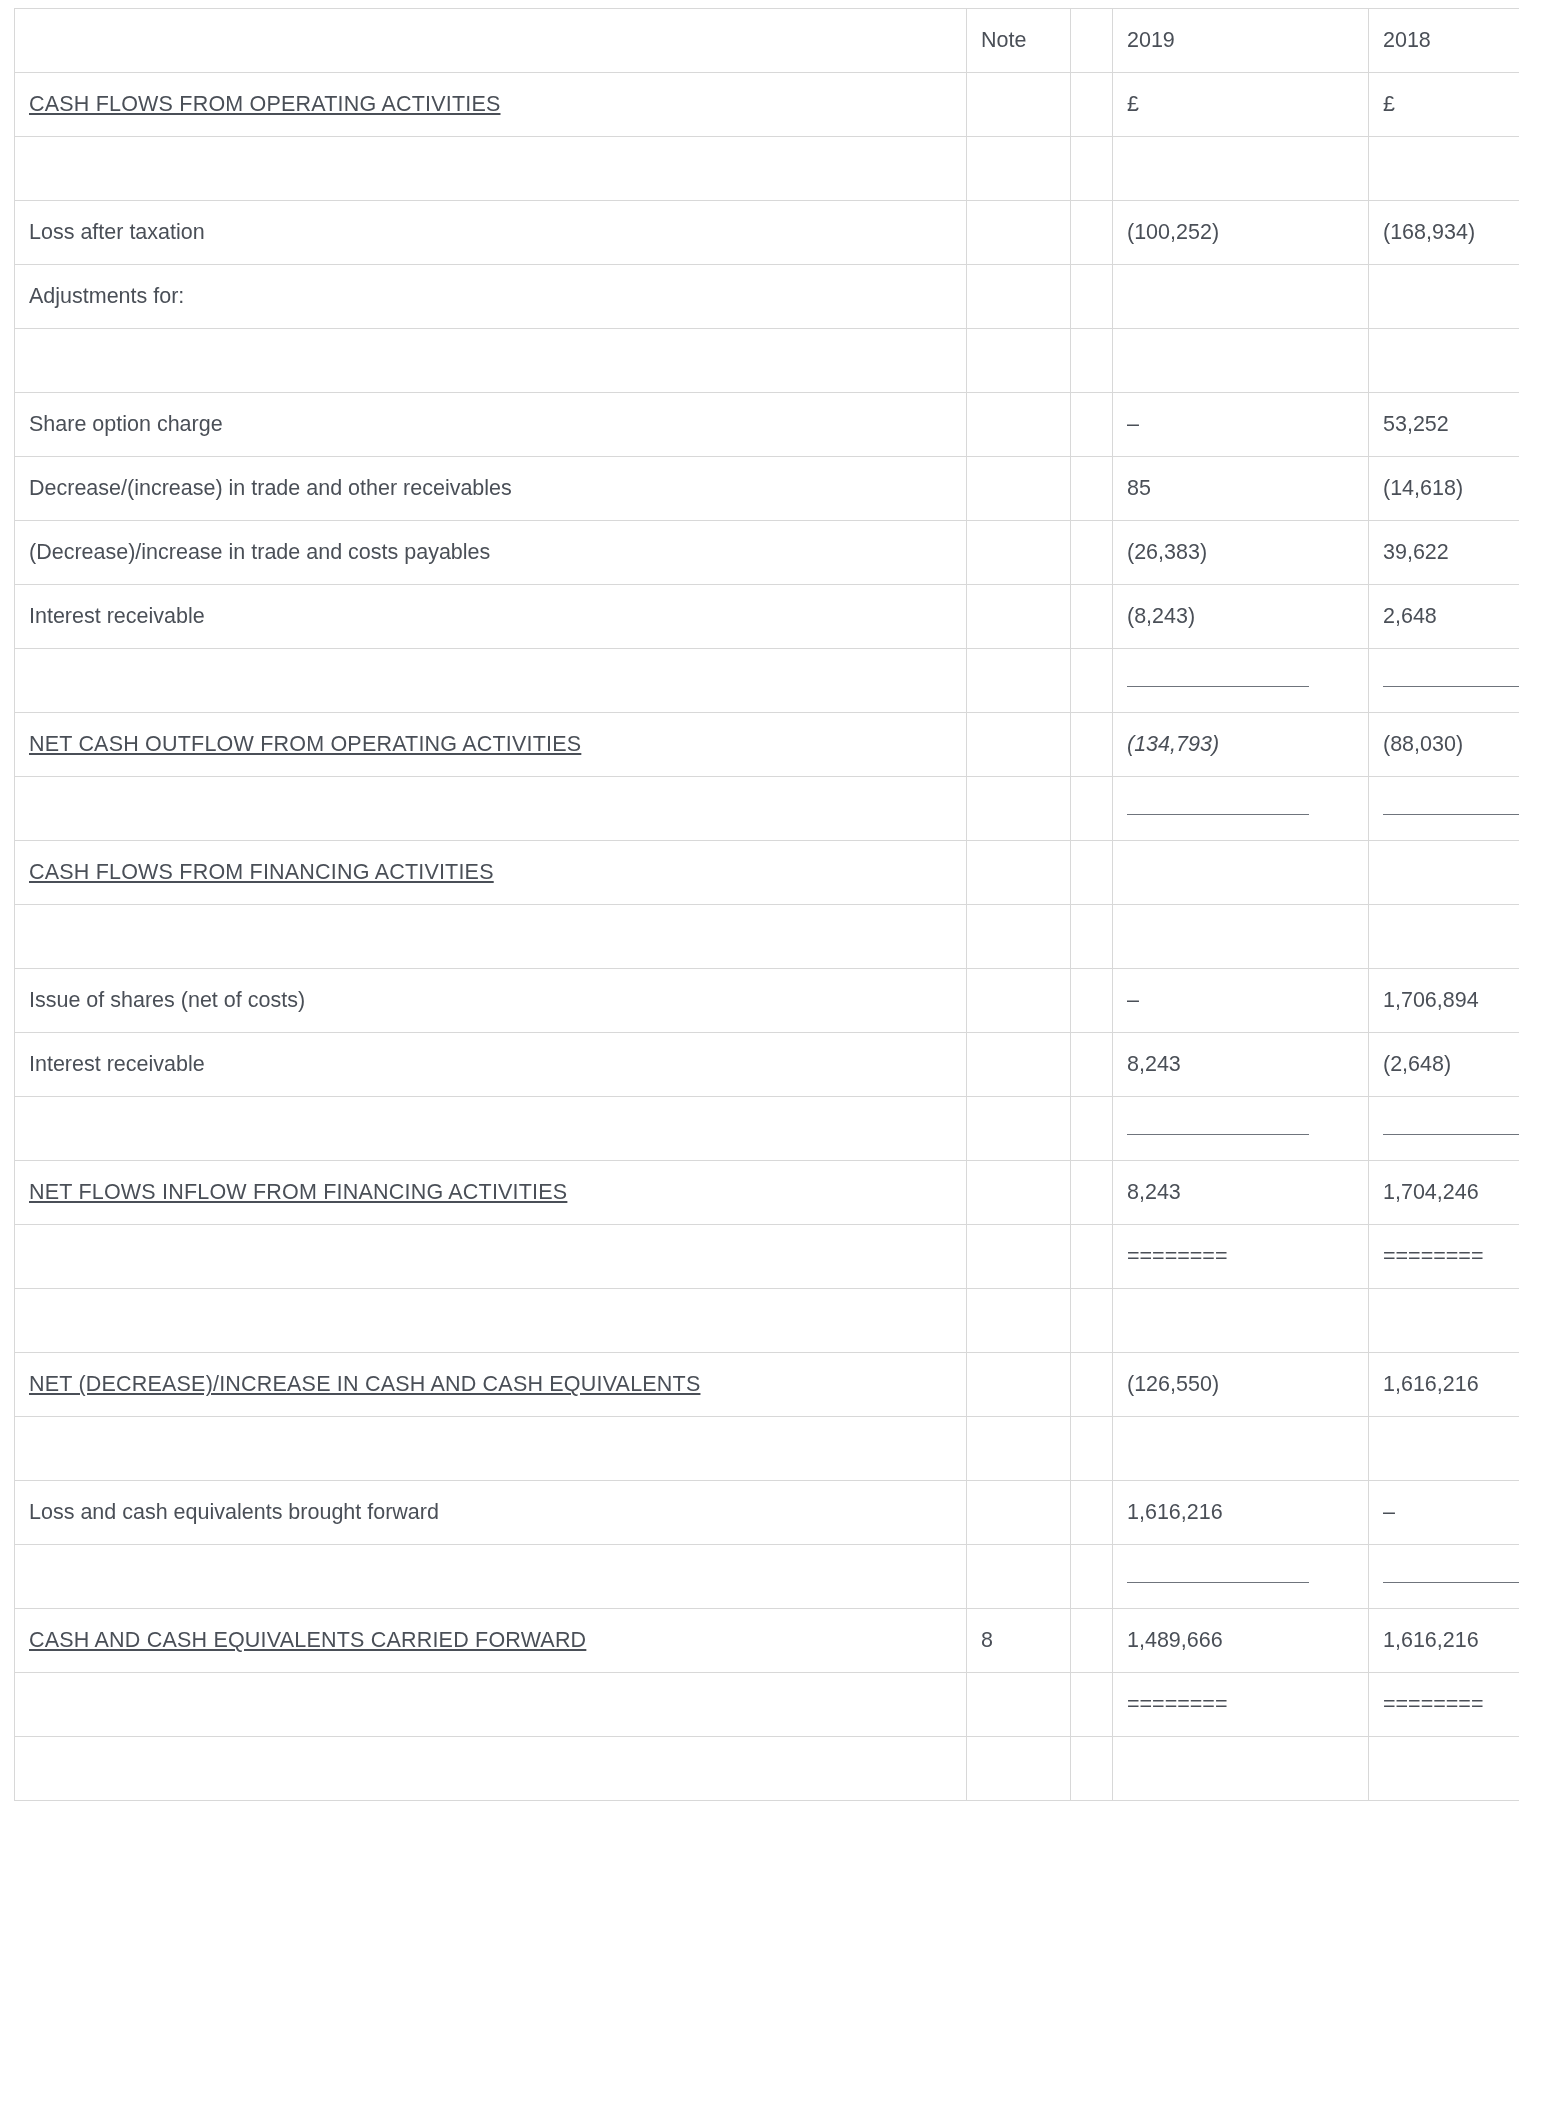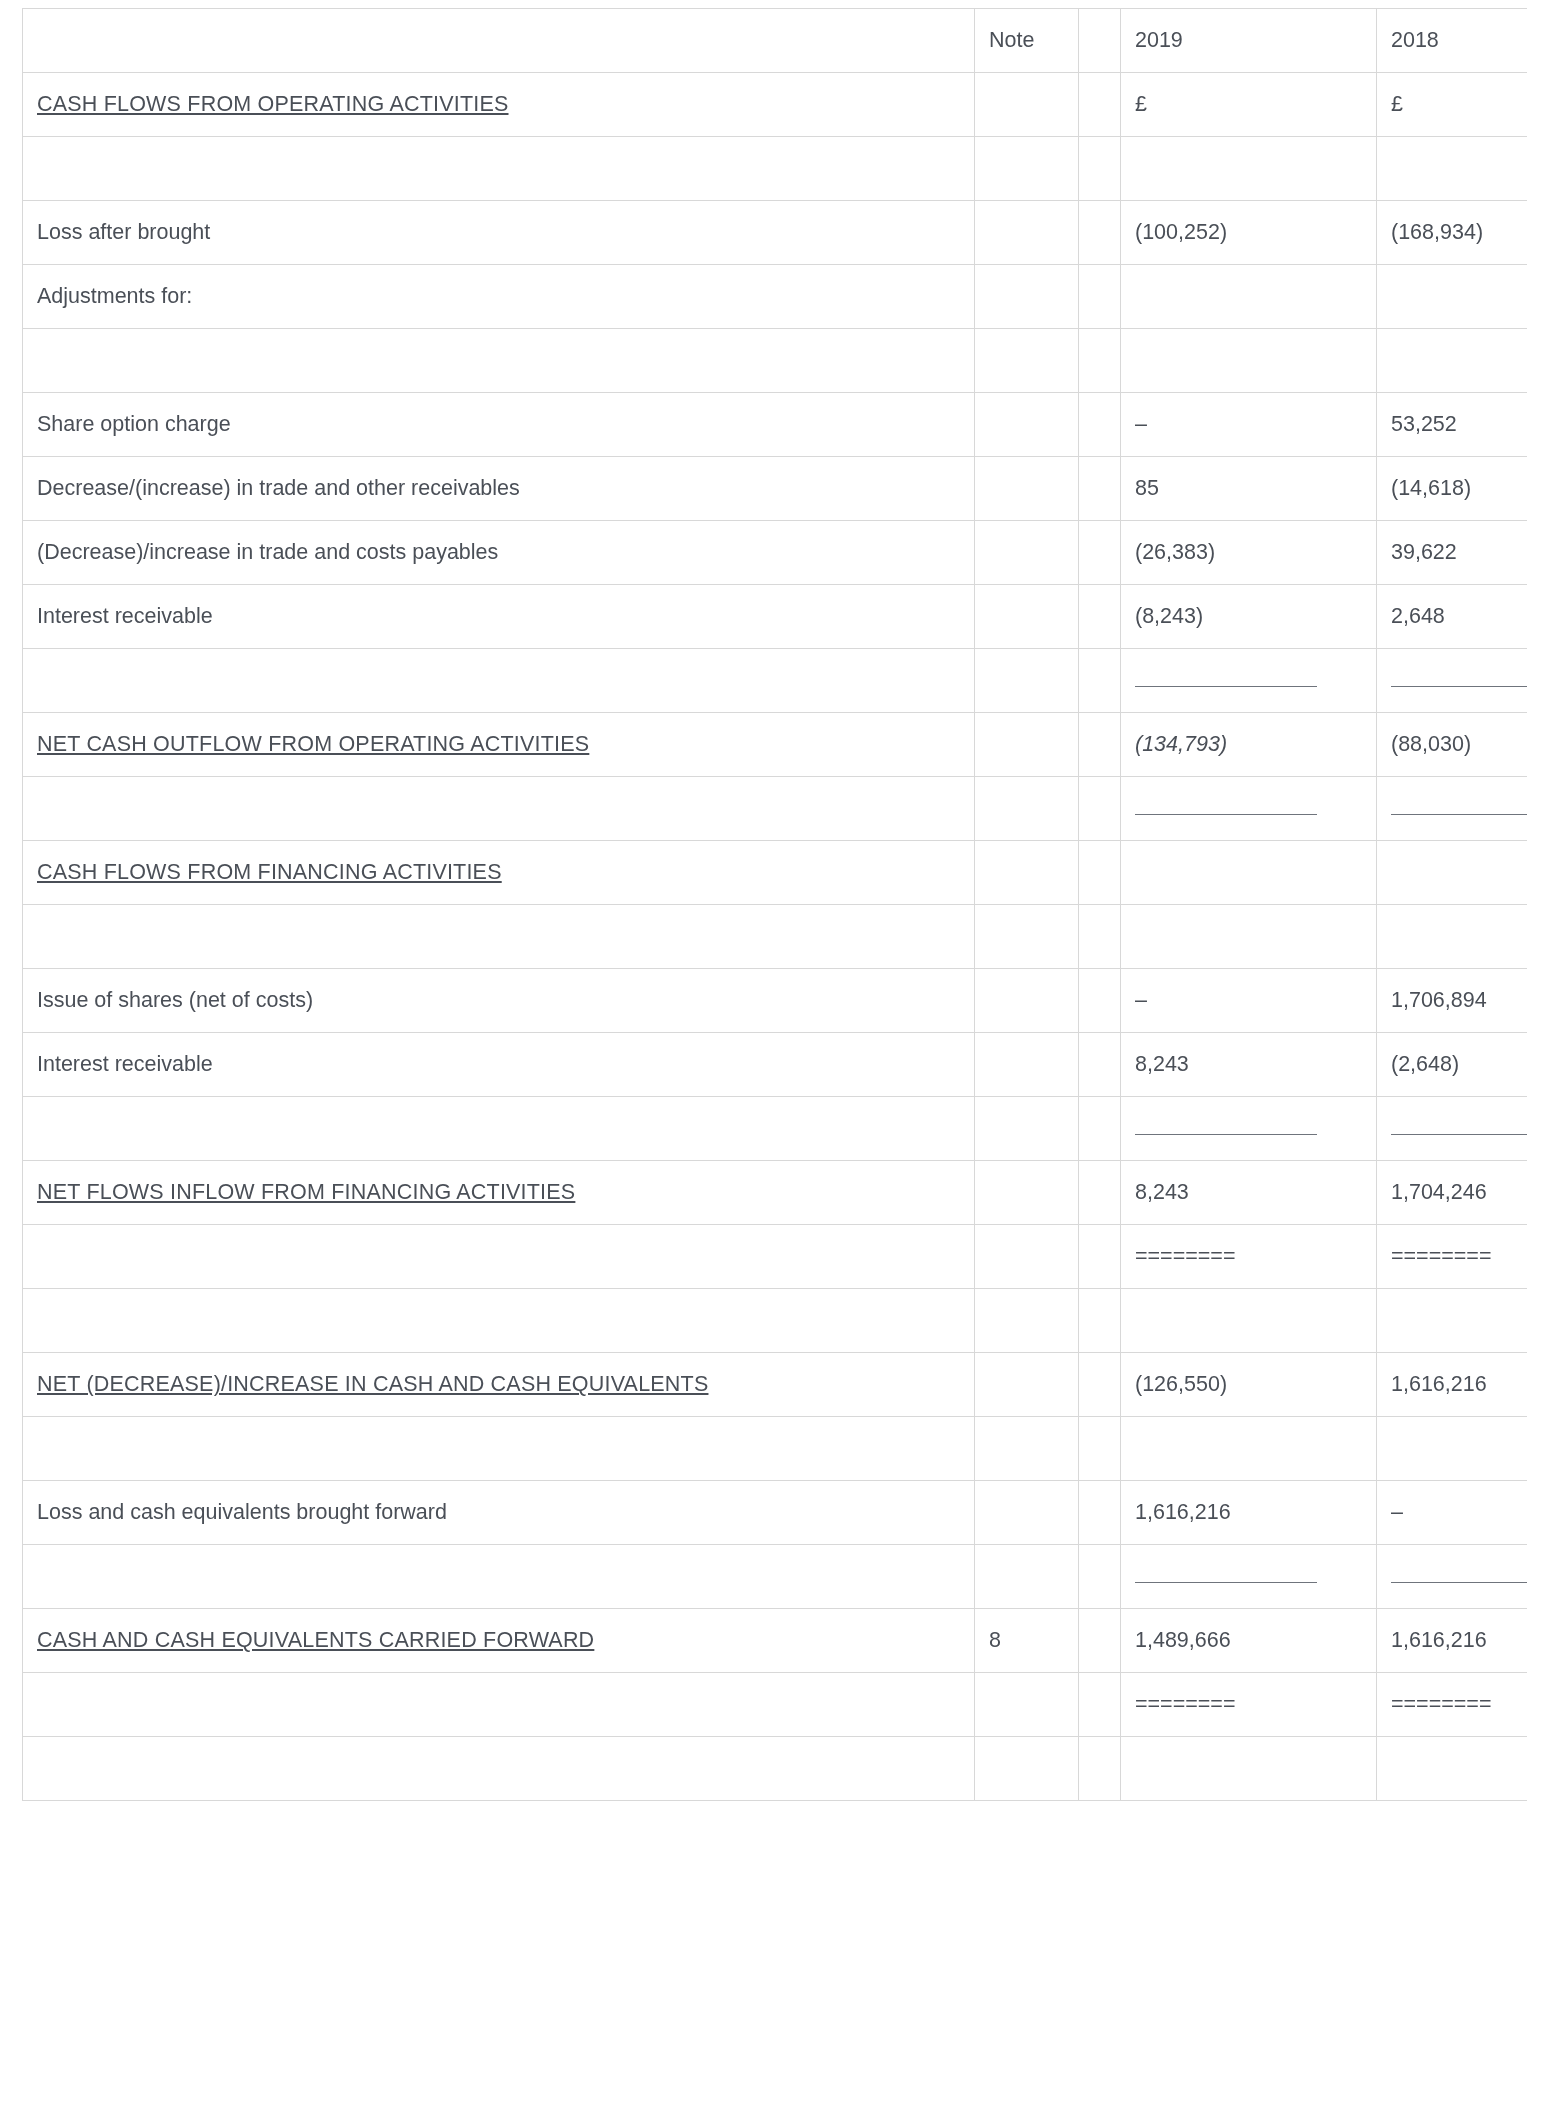--- a/index.html
+++ b/index.html
@@ -13,21 +13,20 @@
     font-family: "Liberation Sans", sans-serif;
     color: #4a4f57;
     -webkit-font-smoothing: antialiased;
   }
   .page {
     position: relative;
     width: 1519px;
     height: 2122px;
     overflow: hidden;
     box-sizing: border-box;
-    margin-left: 8px;
   }
   table.cashflow {
     border-collapse: collapse;
     table-layout: fixed;
     width: 1530px;
     margin-left: 14px;
     margin-top: 8px;
   }
   table.cashflow col.c-label { width: 952px; }
   table.cashflow col.c-note  { width: 104px; }
@@ -97,21 +96,21 @@
           <td class="num">£</td>
         </tr>
         <tr>
           <td></td>
           <td></td>
           <td class="gapcell"></td>
           <td class="num"></td>
           <td class="num"></td>
         </tr>
         <tr>
-          <td>Loss after brought</td>
+          <td>Loss after taxation</td>
           <td></td>
           <td class="gapcell"></td>
           <td class="num">(100,252)</td>
           <td class="num">(168,934)</td>
         </tr>
         <tr>
           <td>Adjustments for:</td>
           <td></td>
           <td class="gapcell"></td>
           <td class="num"></td>

